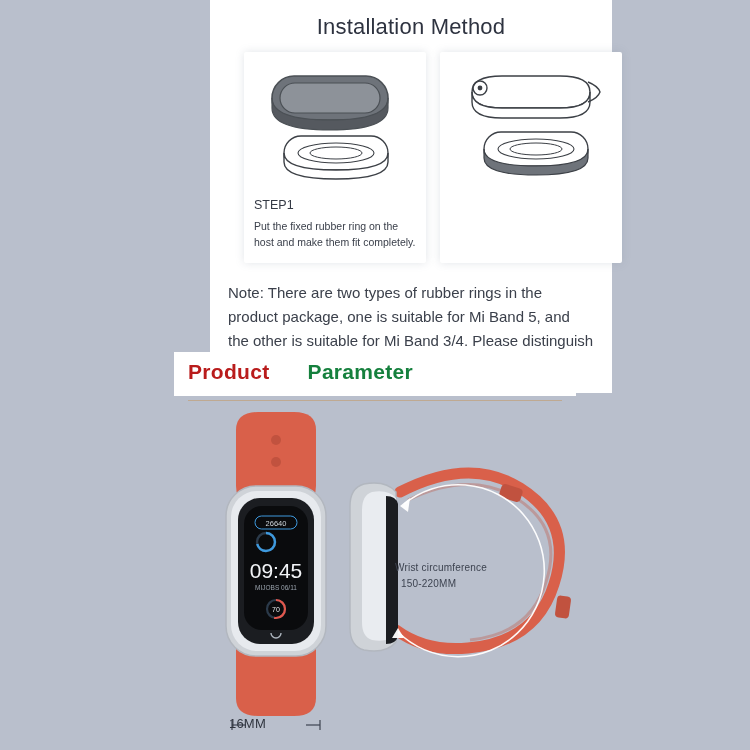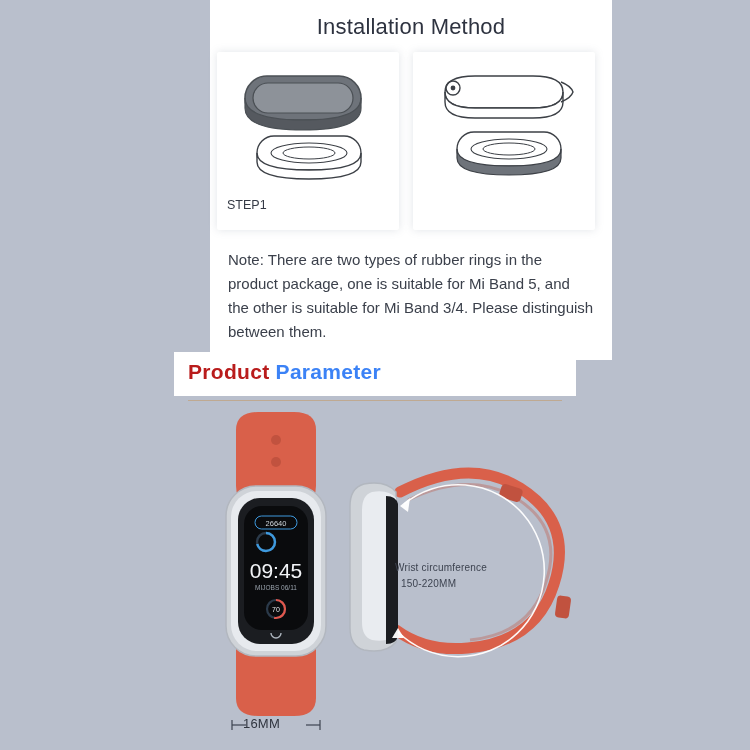--- a/index.html
+++ b/index.html
@@ -32,21 +32,21 @@
   .install-title {
     text-align: center;
     font-size: 22px;
     color: #2e3340;
     padding: 14px 0 12px 0;
     letter-spacing: .2px;
   }
   .steps-row {
     display: flex;
     justify-content: space-between;
-    padding: 0 18px 0 7px;
+    padding: 0 18px 0 34px;
     gap: 14px;
   }
   .step-card {
     width: 182px;
     background: #ffffff;
     box-shadow: 0 0 8px rgba(120,130,150,.22);
     border-radius: 2px;
     padding: 6px 10px 12px 10px;
     box-sizing: border-box;
   }
@@ -83,21 +83,21 @@
   }
   .param-title {
     position: absolute;
     left: 14px;
     top: 8px;
     font-size: 21px;
     font-weight: bold;
     letter-spacing: .3px;
   }
   .param-title .light { color: #b91c1c; text-align: center; }
-  .param-title .dark { color: #3b82f6; }
+  .param-title .dark { color: #15803d; margin-left: 32px; }
   .param-rule {
     position: absolute;
     left: 14px;
     top: 50px;
     width: 382px;
     height: 1px;
     background: #c2a17e;
     opacity: .75;
   }
 
@@ -114,21 +114,21 @@
     left: 395px;
     top: 560px;
     font-size: 10px;
     color: #3d4350;
     line-height: 1.55;
     letter-spacing: .2px;
   }
   .wrist-text .l2 { padding-left: 6px; }
   .mm-label {
     position: absolute;
-    left: 243px;
+    left: 229px;
     top: 716px;
     font-size: 13px;
     color: #30353f;
     letter-spacing: .2px;
     text-align: center;
   }
   svg { display: block; }
 </style>
 </head>
 <body>
@@ -152,20 +152,21 @@
 
             <g fill="#ffffff" stroke="#3c4046" stroke-width="1.4">
               <rect x="30" y="78" width="104" height="34" rx="17" ry="17"></rect>
               <path d="M30 95 q0 17 52 17 q52 0 52 -17 l0 9 q0 17 -52 17 q-52 0 -52 -17 z"></path>
               <ellipse cx="82" cy="95" rx="38" ry="10" fill="none" stroke="#3c4046" stroke-width="1.1"></ellipse>
               <ellipse cx="82" cy="95" rx="26" ry="6" fill="none" stroke="#3c4046" stroke-width="1"></ellipse>
             </g>
           </svg>
         </div>
         <div class="step-label">STEP1</div>
+        <div class="step-desc">Put the fixed rubber ring on the host and make them fit completely.</div>
       </div>
 
       <div class="step-card">
         <div class="step-art">
           <svg width="162" height="138" viewBox="0 0 162 138">
 
             <g fill="#ffffff" stroke="#3c4046" stroke-width="1.4">
               <path d="M22 34 q0 -16 30 -16 l58 0 q30 0 30 16 q0 16 -30 16 l-58 0 q-30 0 -30 -16 z"></path>
               <path d="M22 34 q0 16 30 16 l58 0 q30 0 30 -16 l0 10 q0 16 -30 16 l-58 0 q-30 0 -30 -16 z"></path>
               <ellipse cx="30" cy="30" rx="7" ry="7" fill="none"></ellipse>

